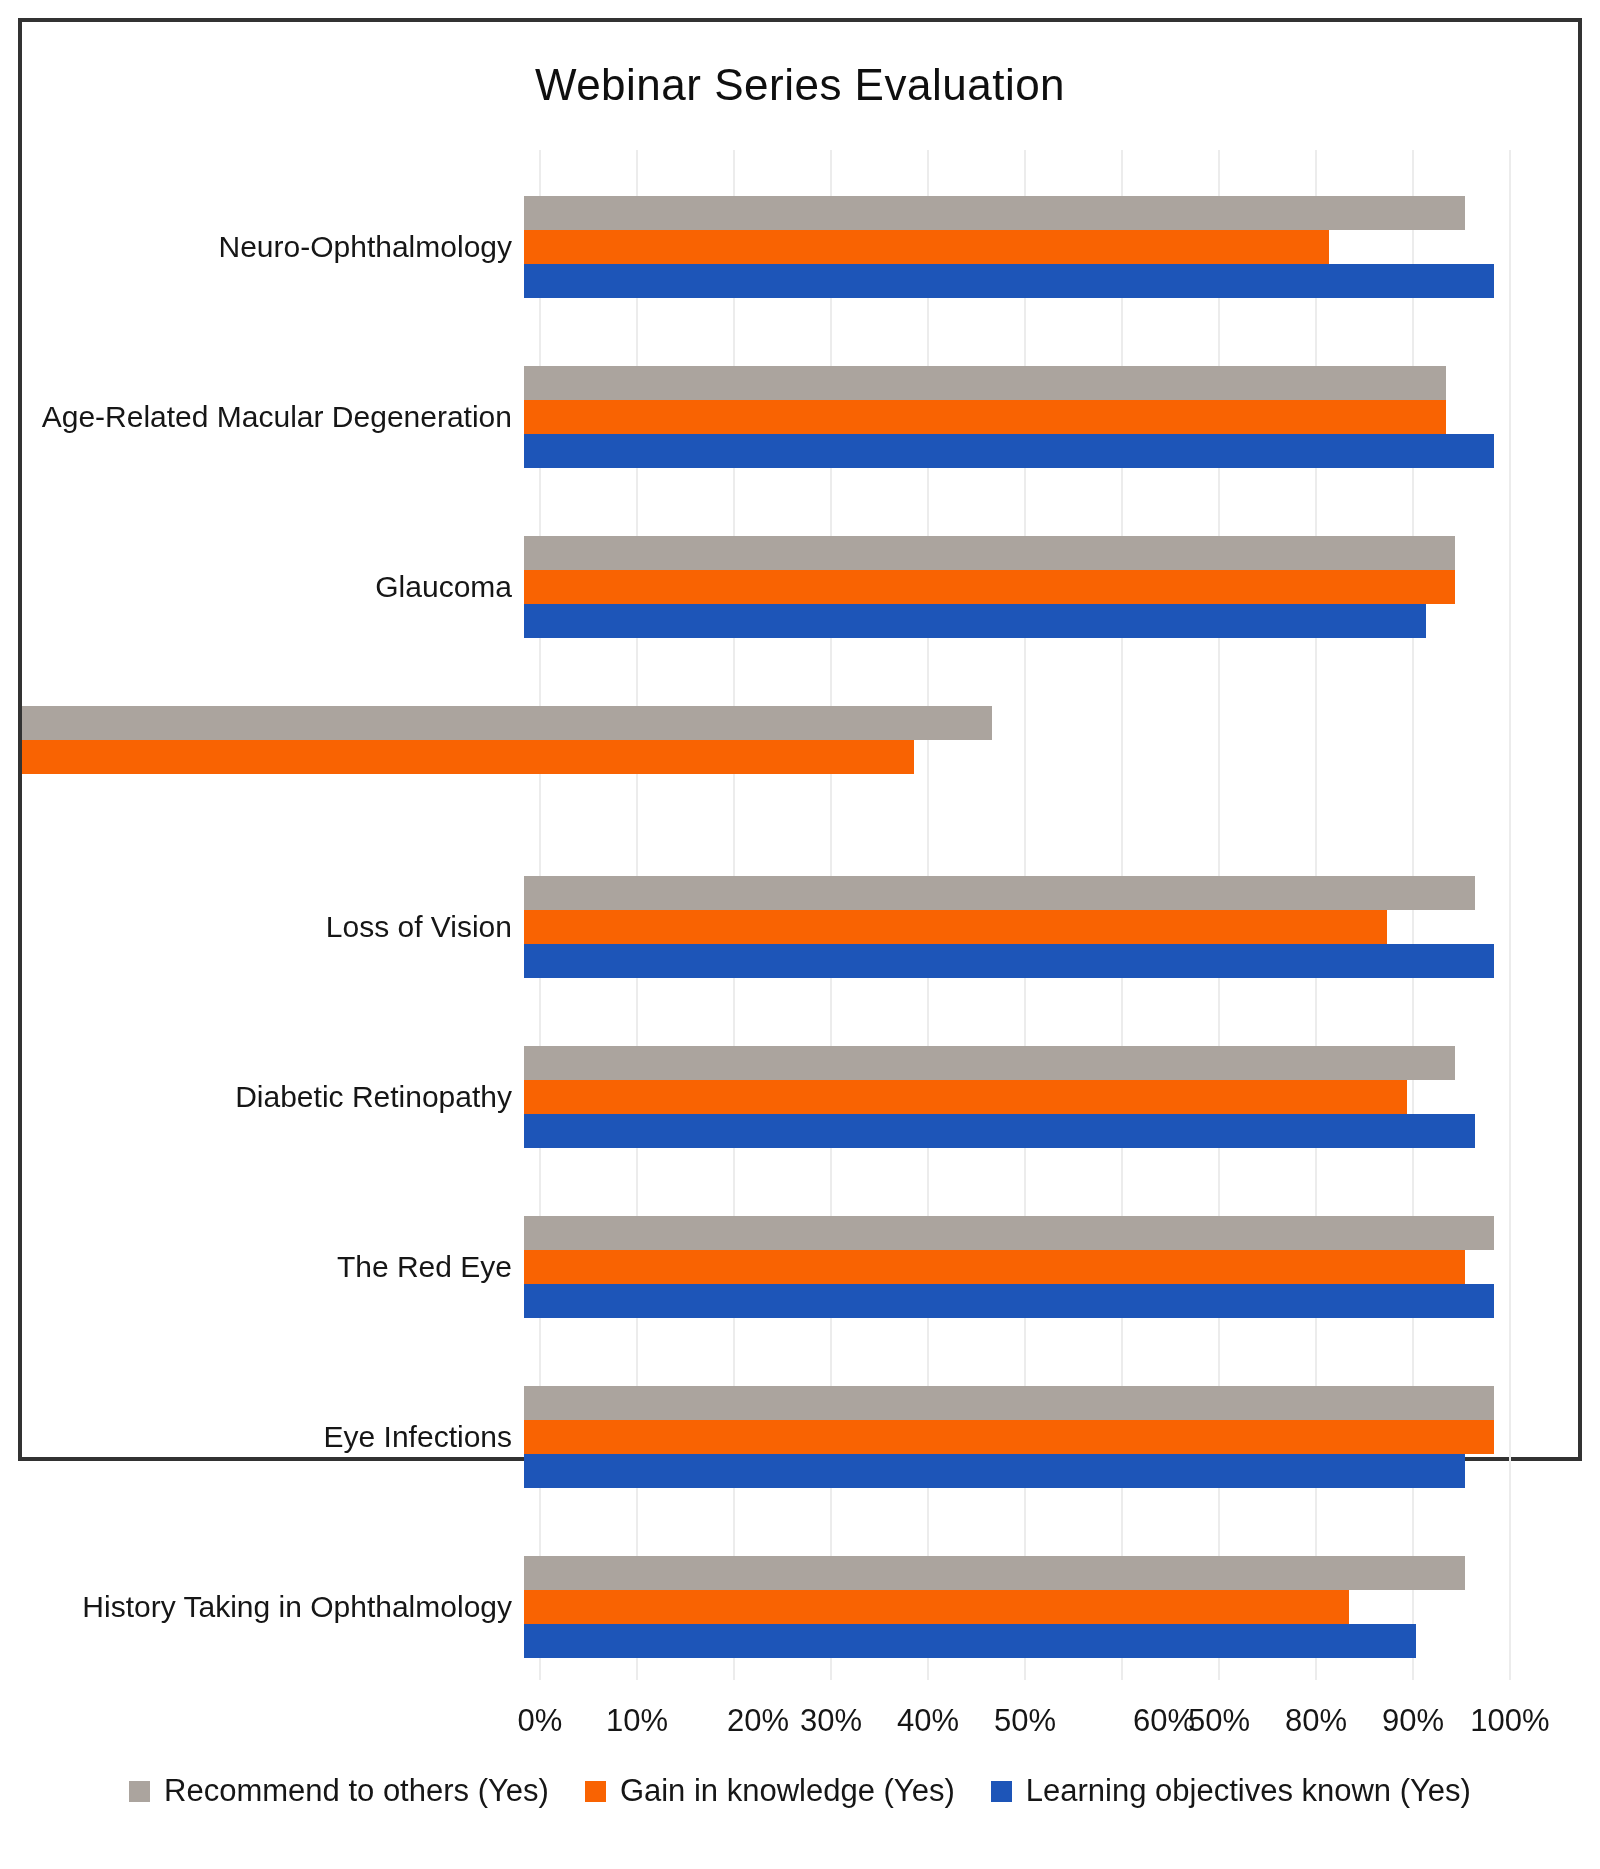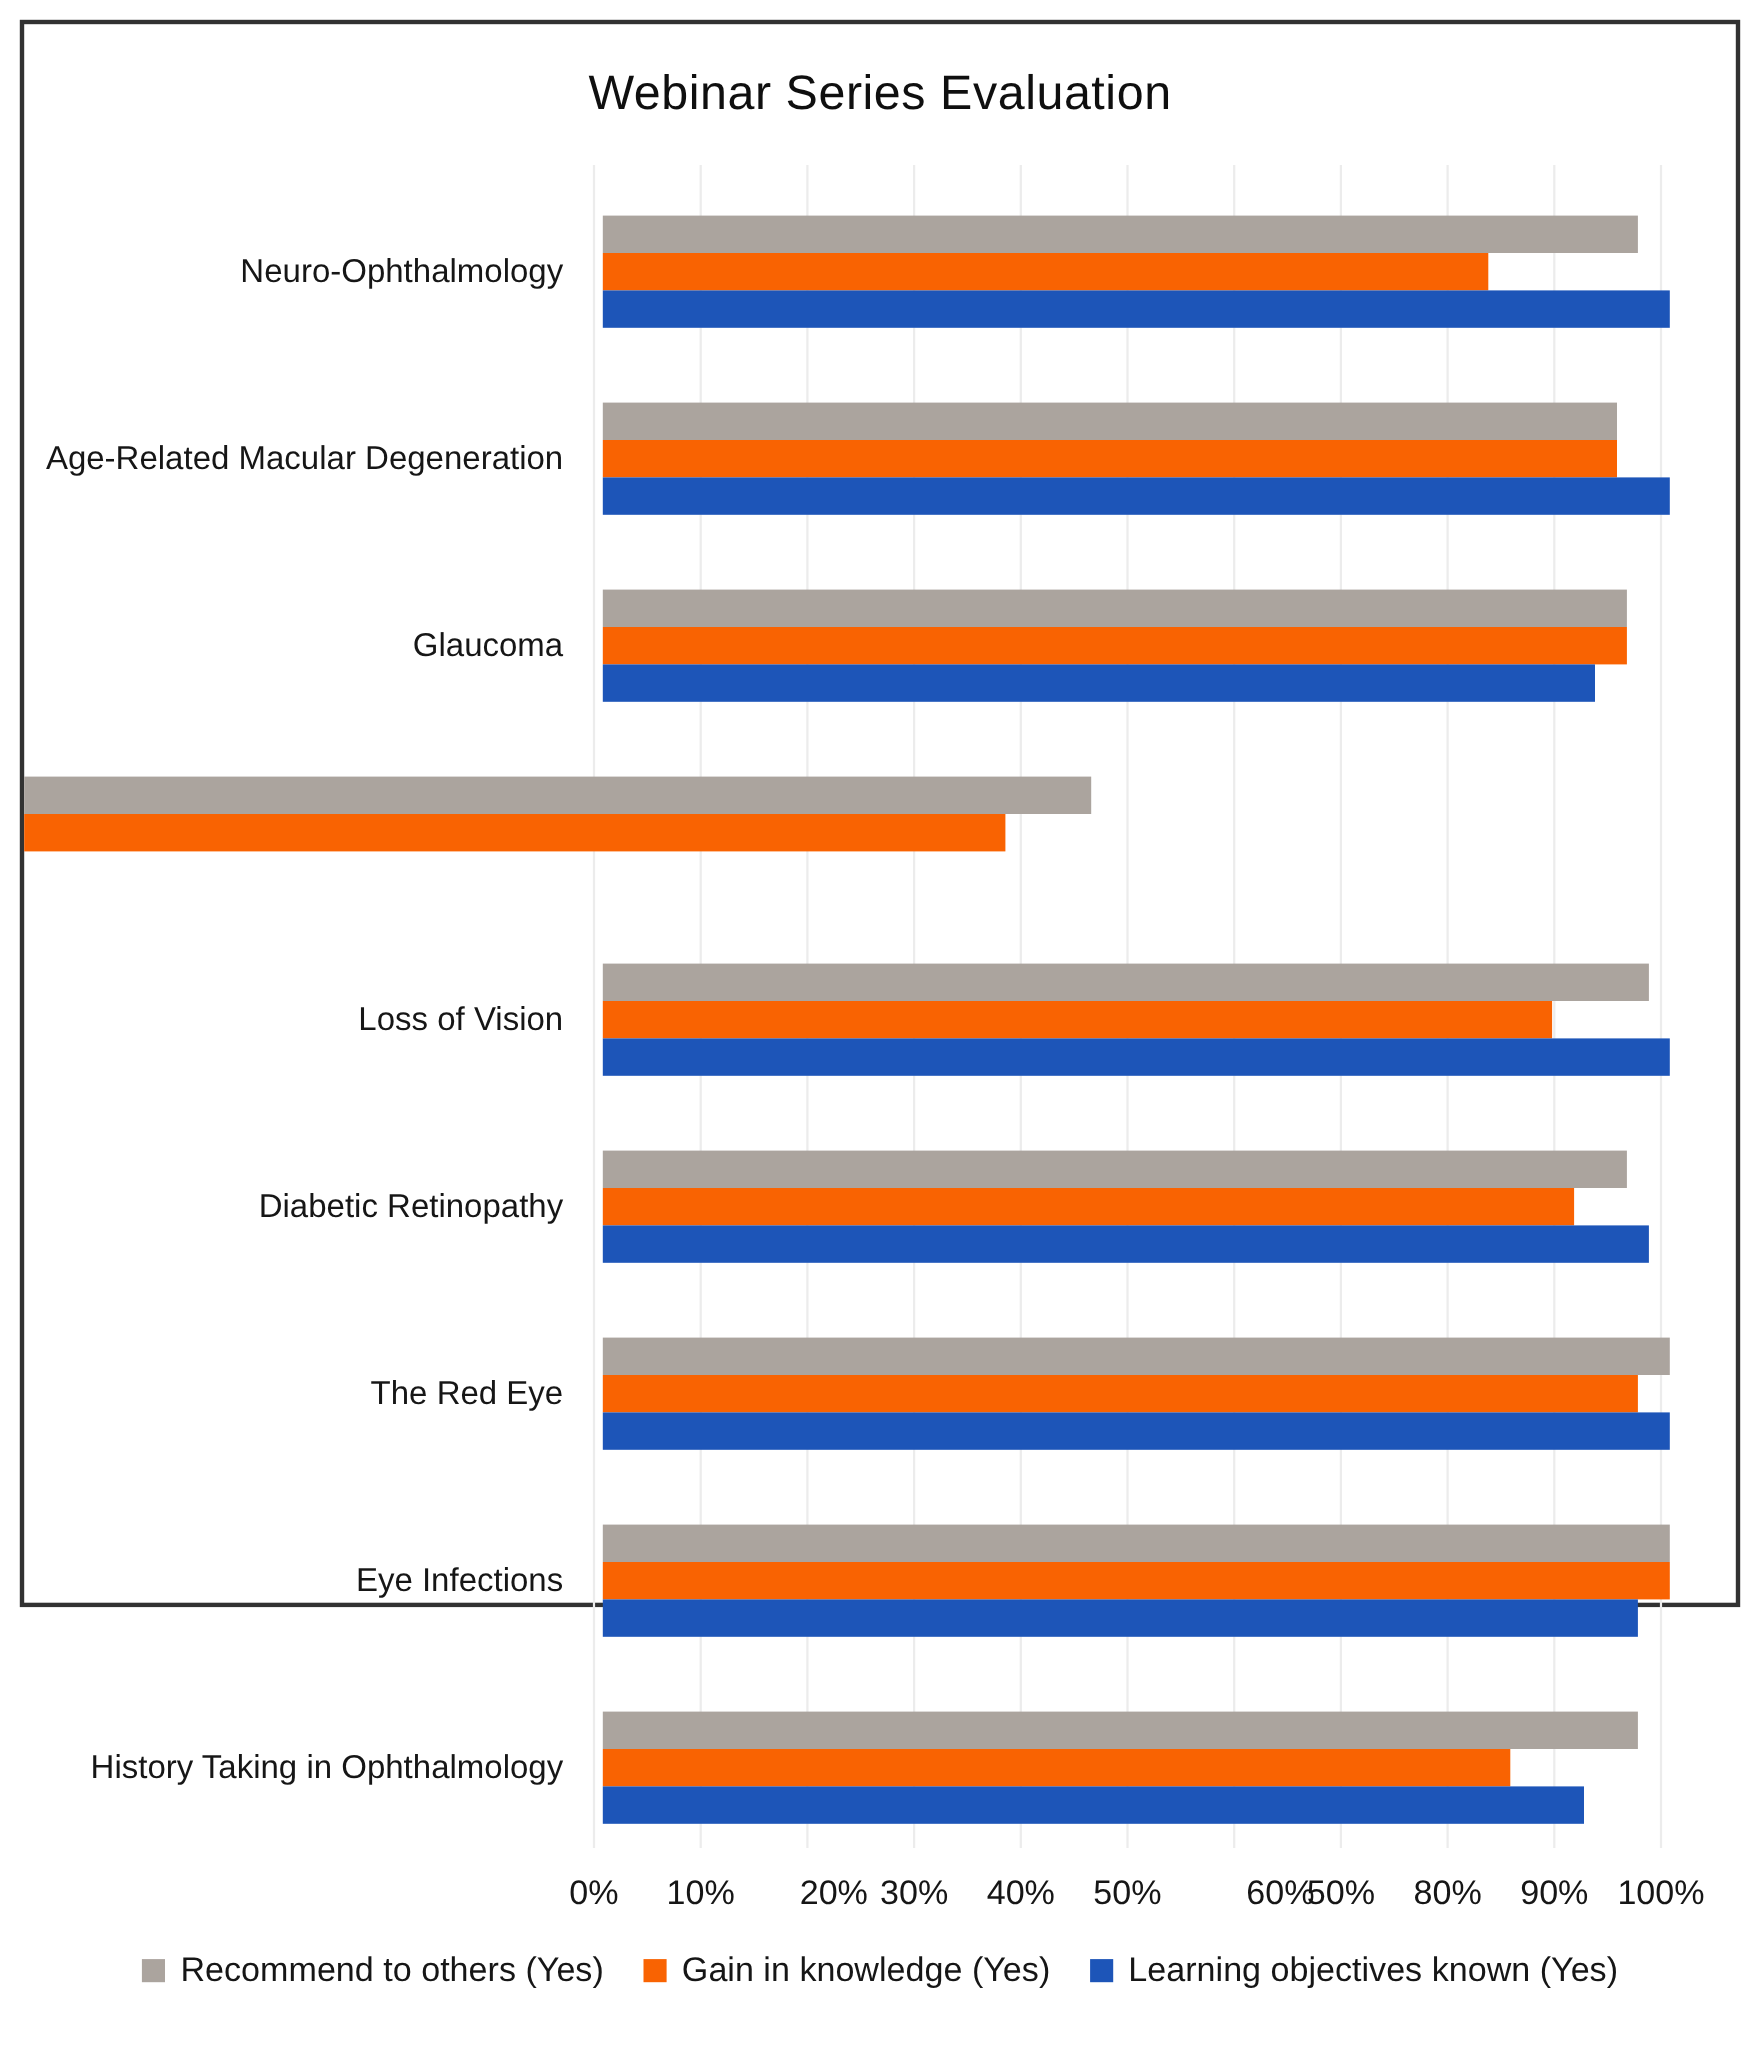--- a/index.html
+++ b/index.html
@@ -60,21 +60,21 @@
     background: #ececec;
   }
   .row {
     display: flex;
     align-items: center;
     height: 170px;
     position: relative;
   }
   .row-label {
     width: 490px;
-    padding-right: 36px;
+    padding-right: 12px;
     text-align: right;
     font-size: 30px;
     line-height: 36px;
     color: #161616;
     flex: none;
   }
   .row-bars {
     width: 970px;
     flex: none;
     display: flex;

